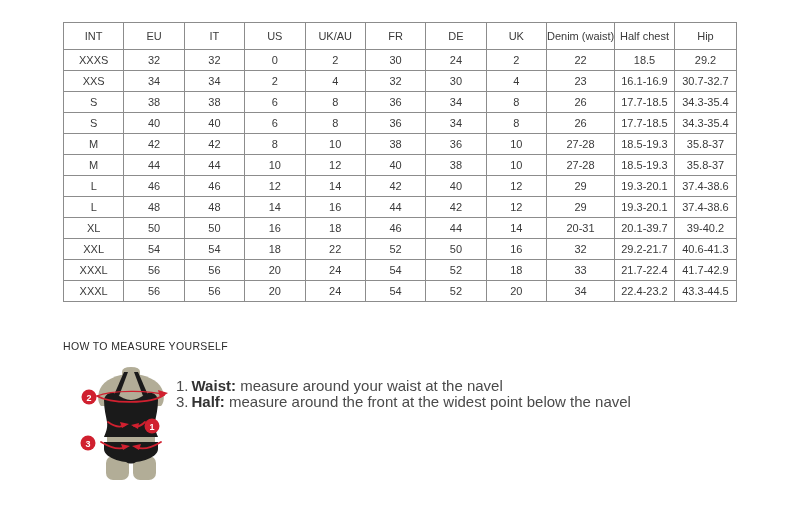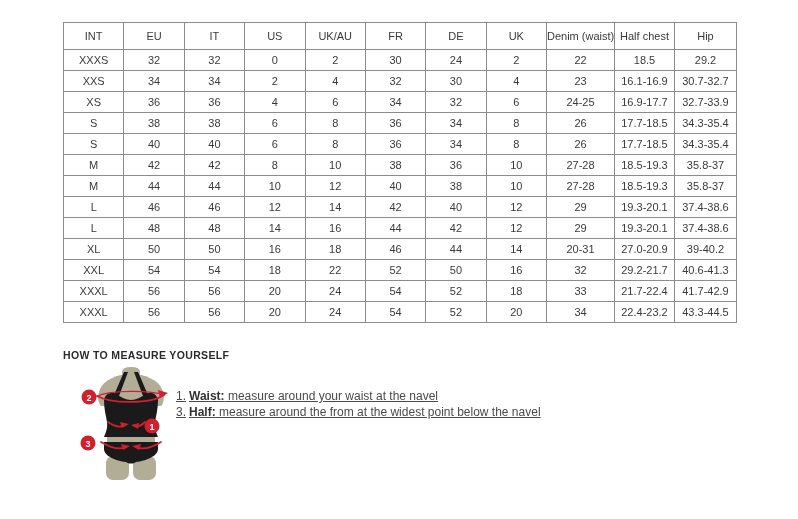--- a/index.html
+++ b/index.html
@@ -12,24 +12,24 @@
   .size-table th,.size-table td{border:1px solid var(--table-border,#8c8c8c);
               text-align:center;vertical-align:middle;font-weight:400;padding:0;
               white-space:nowrap;overflow:hidden;}
   .size-table th{height:26px;}
   .size-table td{height:20px;}
   col.c-denim{width:68px;}
   col.c-chest{width:60px;}
   col.c-hip{width:62px;}
 
   
-  .measure-heading{position:absolute;left:63px;top:349px;font-size:10.5px;font-weight:700;
+  .measure-heading{position:absolute;left:63px;top:340px;font-size:10.5px;font-weight:400;
                    color:#2b2b2b;letter-spacing:.35px;}
   .figure-wrap{position:absolute;left:73px;top:366px;width:116px;height:126px;}
-  .steps{position:absolute;left:176px;top:388px;font-size:12px;color:#4a4a4a;text-decoration:underline;}
+  .steps{position:absolute;left:176px;top:378px;font-size:15px;color:#4a4a4a;}
   .step{height:16px;line-height:16px;white-space:nowrap;}
   .step-num{margin-right:3px;}
   .step-label{font-weight:700;color:#333;}
 
   
   .f-beige{fill:var(--mannequin,#b2ad97);}
   .f-suit{fill:var(--suit,#1a1a1a);}
   .s-red{stroke:var(--accent-red,#d0202f);fill:none;stroke-width:1.8;stroke-linecap:round;}
   .s-red-thin{stroke:var(--accent-red,#d0202f);fill:none;stroke-width:1.2;stroke-linecap:round;}
   .f-red{fill:var(--accent-red,#d0202f);}
@@ -91,33 +91,20 @@
           <td>2</td>
           <td>4</td>
           <td>32</td>
           <td>30</td>
           <td>4</td>
           <td>23</td>
           <td>16.1-16.9</td>
           <td>30.7-32.7</td>
         </tr>
         <tr>
-          <td>XS</td>
-          <td>36</td>
-          <td>36</td>
-          <td>4</td>
-          <td>6</td>
-          <td>34</td>
-          <td>32</td>
-          <td>6</td>
-          <td>24-25</td>
-          <td>16.9-17.7</td>
-          <td>32.7-33.9</td>
-        </tr>
-        <tr>
           <td>S</td>
           <td>38</td>
           <td>38</td>
           <td>6</td>
           <td>8</td>
           <td>36</td>
           <td>34</td>
           <td>8</td>
           <td>26</td>
           <td>17.7-18.5</td>
@@ -191,21 +178,21 @@
         <tr>
           <td>XL</td>
           <td>50</td>
           <td>50</td>
           <td>16</td>
           <td>18</td>
           <td>46</td>
           <td>44</td>
           <td>14</td>
           <td>20-31</td>
-          <td>27.0-20.9</td>
+          <td>20.1-39.7</td>
           <td>39-40.2</td>
         </tr>
         <tr>
           <td>XXL</td>
           <td>54</td>
           <td>54</td>
           <td>18</td>
           <td>22</td>
           <td>52</td>
           <td>50</td>
@@ -280,17 +267,17 @@
       <circle class="f-red" cx="15" cy="77" r="7.5"></circle>
       <text class="marker-num" x="15" y="80.5">3</text>
     </svg>
   </div>
 
   <div class="steps">
     <div class="step">
       <span class="step-num">1.</span><span class="step-label">Waist:</span><span> measure around your waist at the navel</span>
     </div>
     <div class="step">
-      <span class="step-num">3.</span><span class="step-label">Half:</span><span> measure around the from at the widest point below the navel</span>
+      <span class="step-num">3.</span><span class="step-label">Half:</span><span> measure around the front at the widest point below the navel</span>
     </div>
   </div>
 
 </div>
 
 </body></html>

